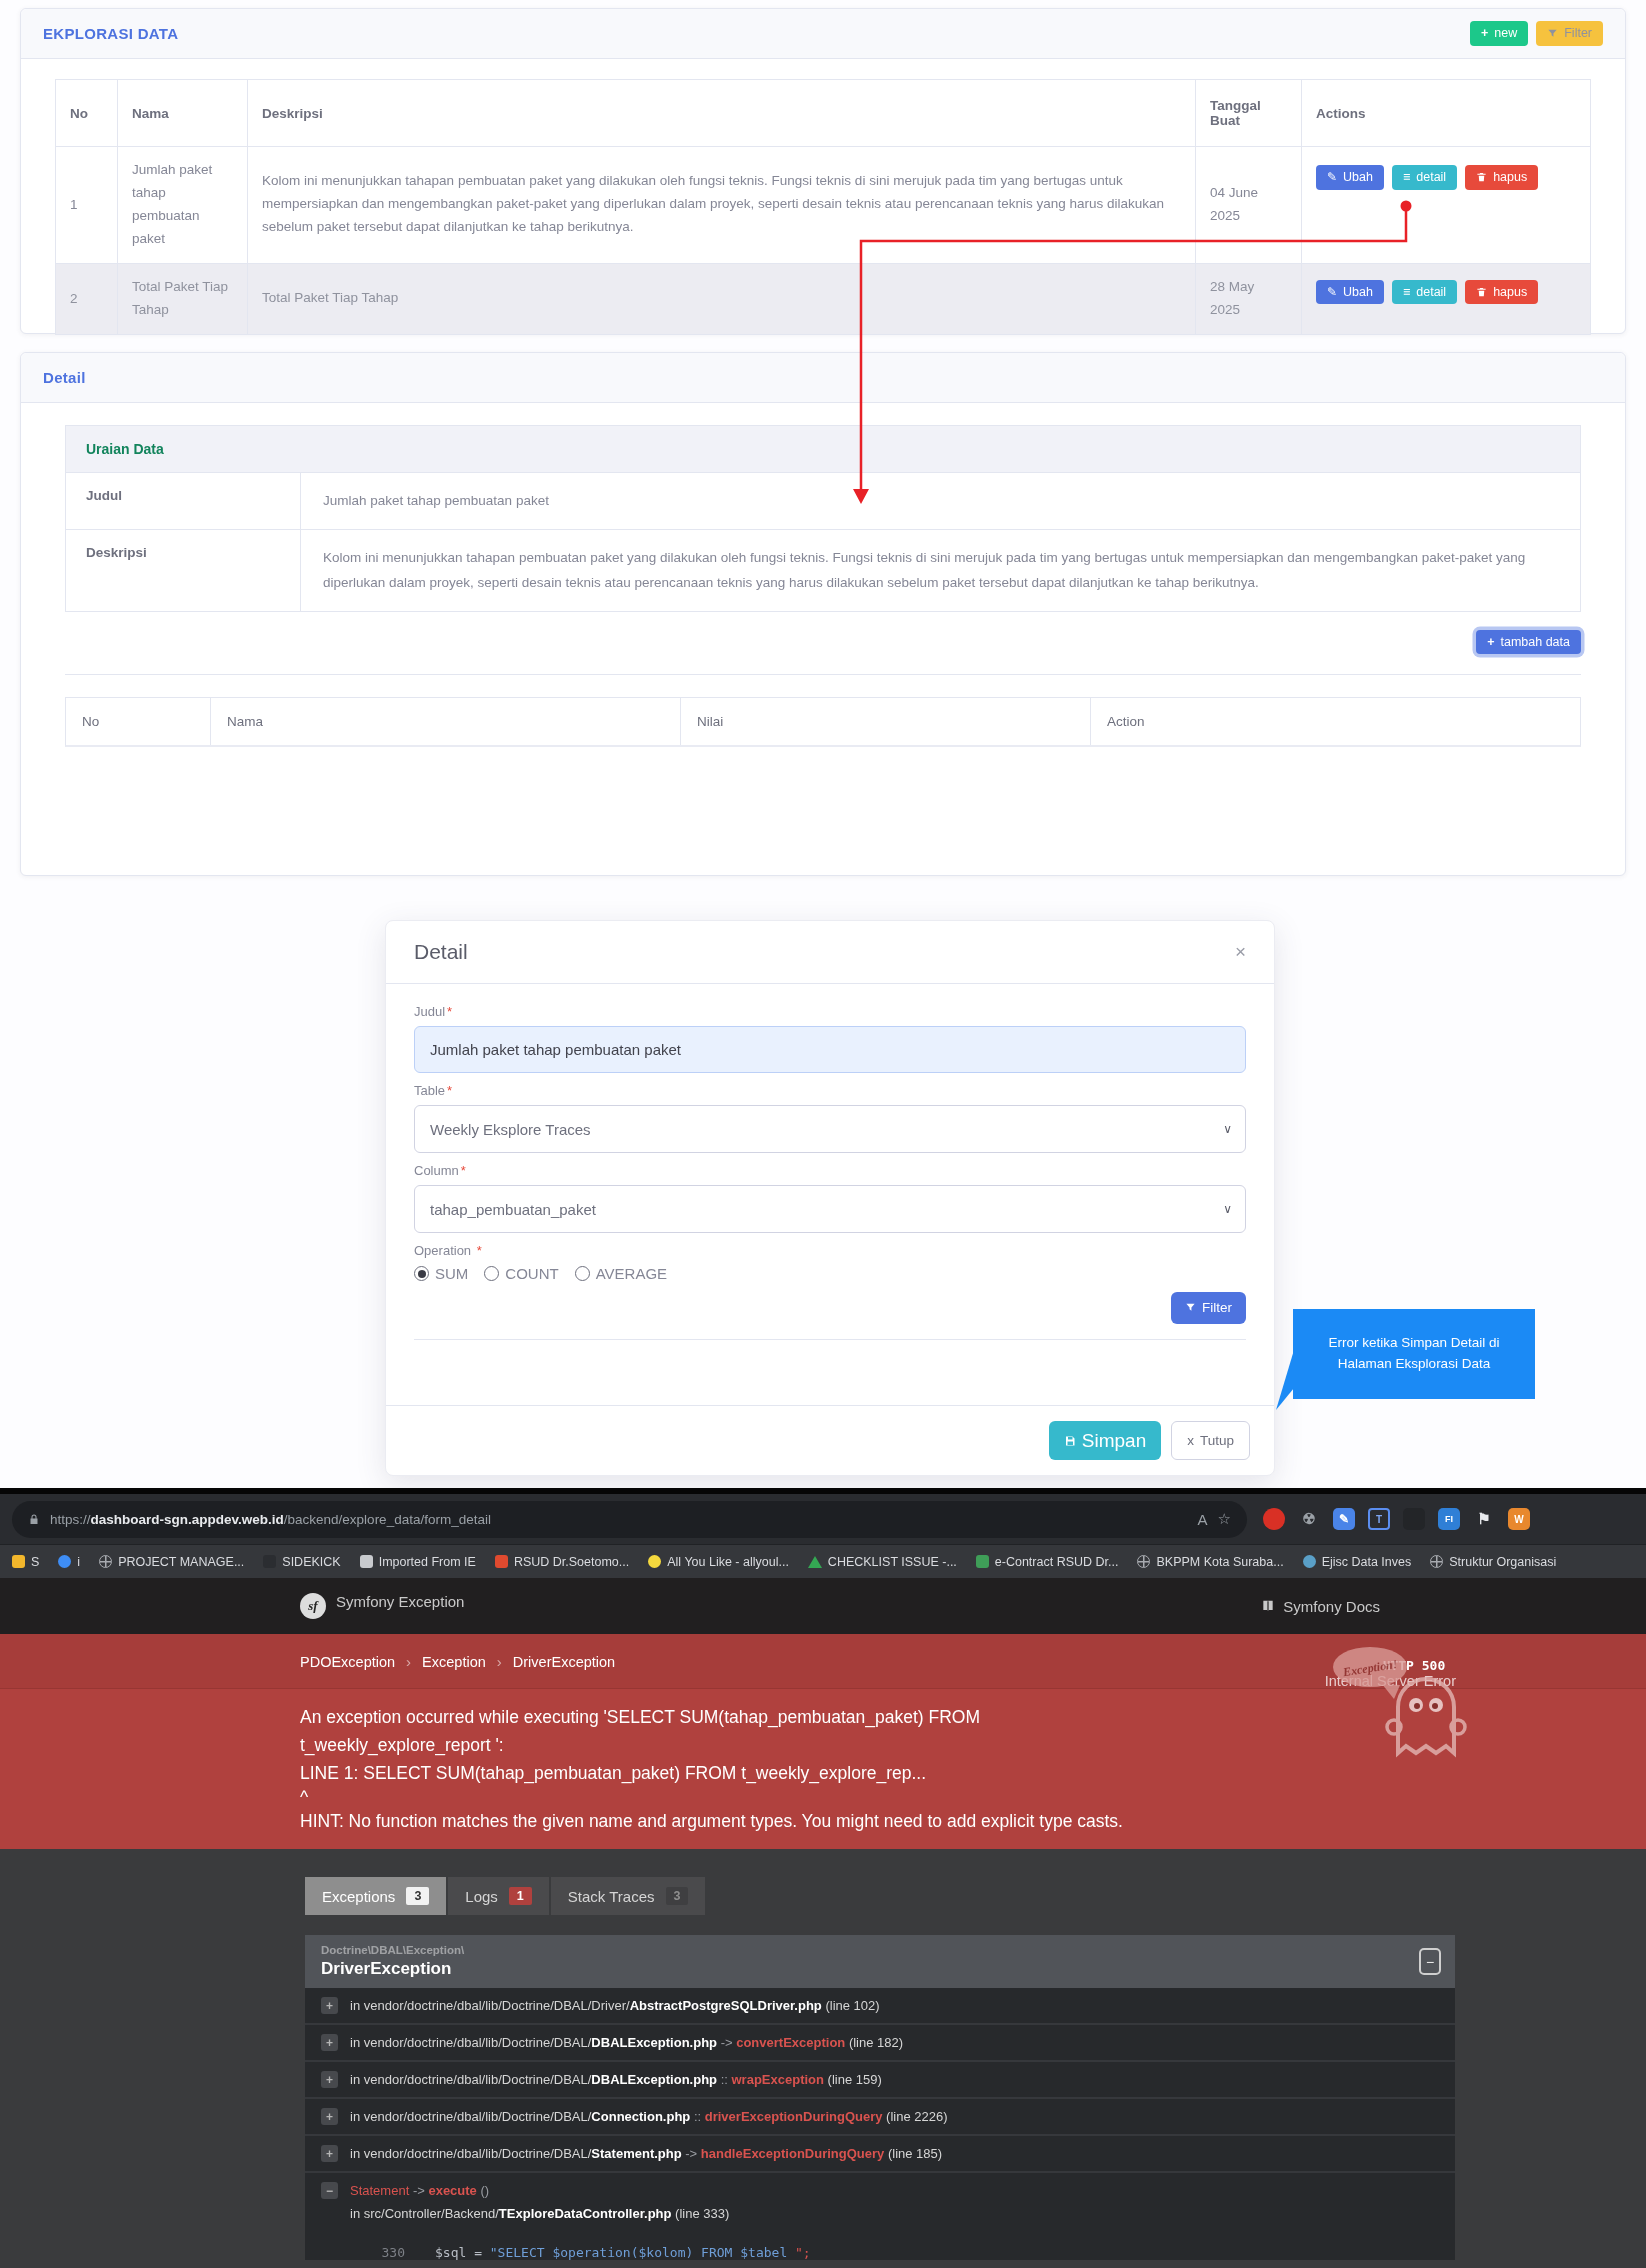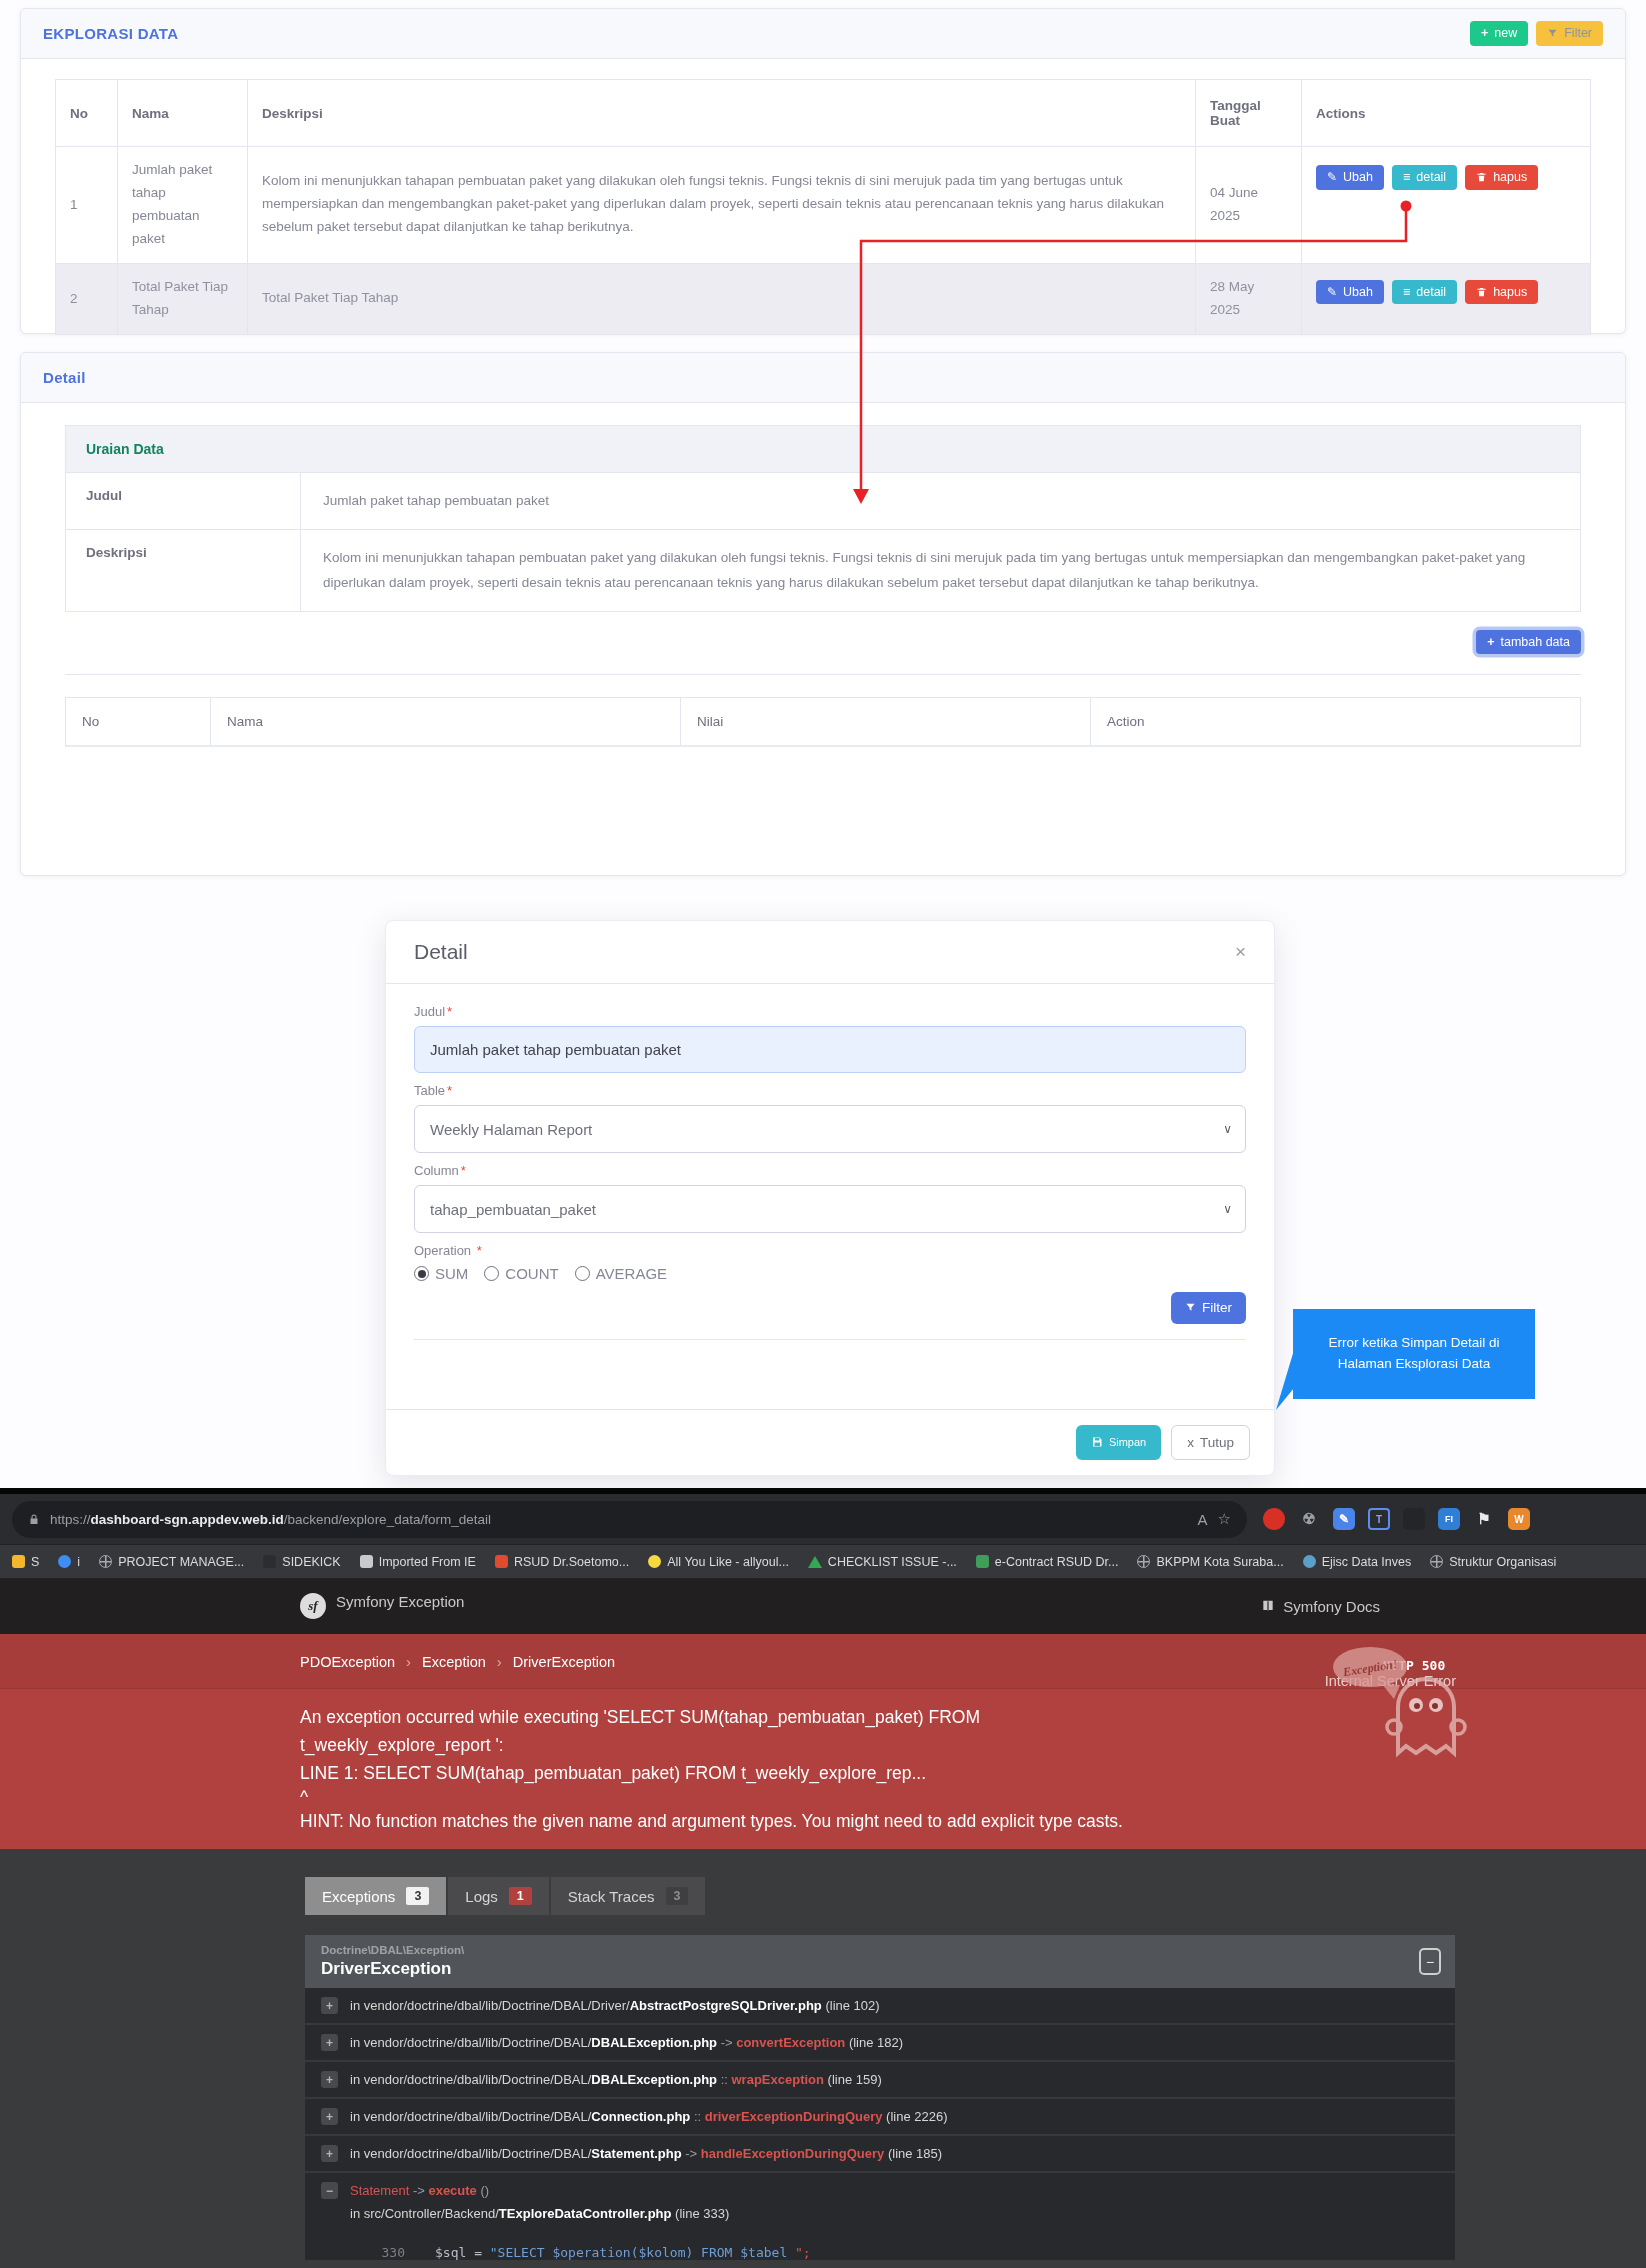--- a/index.html
+++ b/index.html
@@ -55,21 +55,21 @@
   .inp{width:100%;height:47px;background:#e9f1fe;border:1px solid #bcd0f7;border-radius:6px;padding:0 15px;font:15px "Liberation Sans",sans-serif;color:#42434d}
   .sel{position:relative;height:48px;border:1px solid #d1d3e2;border-radius:6px;display:flex;align-items:center;padding:0 15px;color:#6e707e;font-size:15px;cursor:pointer}
   .chev{position:absolute;right:13px;color:#5a5c69;font-size:12px}
   .radios{display:flex;gap:16px;align-items:flex-start;margin:4px 0 8px;color:#858796;font-size:15px}
   .radio{display:inline-flex;gap:6px;align-items:center;cursor:pointer}
   .rdot{width:15px;height:15px;border:1.5px solid #6e707e;border-radius:50%;position:relative;flex:none}
   .rdot.on:after{content:"";position:absolute;inset:2.5px;background:#3a3b45;border-radius:50%}
   .f-row{display:flex;justify-content:flex-end;padding:2px 0 15px;border-bottom:1px solid #e3e6f0}
   .b-filter2{background:#4e73df;border-radius:6px;padding:9px 14px;font-size:13.5px}
   .m-f{position:absolute;bottom:0;left:0;right:0;border-top:1px solid #e3e6f0;padding:15px 24px;display:flex;justify-content:flex-end;gap:10px}
-  .b-simpan{background:#36b9cc;border-radius:6px;padding:10px 15px;font-size:11px}
+  .b-simpan{background:#36b9cc;border-radius:6px;padding:10px 15px;font-size:19px}
   .b-tutup{background:#fff;border:1px solid #d1d3e2;color:#6e707e;border-radius:6px;padding:10px 15px;font-size:13.5px}
 
   
   .callout{position:absolute;left:1293px;top:1309px;width:242px;height:90px;background:#1b8af5;color:#fff;display:flex;flex-direction:column;justify-content:center;text-align:center;font-size:13.5px;line-height:1.55;padding:0 8px}
   .overlay{position:absolute;left:0;top:0;pointer-events:none}
 
   
   .browser{position:absolute;left:0;top:1488px;width:1646px;height:780px;font-size:13px}
   .strip{height:6px;background:#060606}
   .toolbar{height:50px;background:#2a2c30;display:flex;align-items:center;padding:0 12px;gap:8px}
@@ -267,21 +267,21 @@
   <div class="modal">
     <div class="m-h">
       <span class="m-title">Detail</span>
       <button class="m-x">×</button>
     </div>
     <div class="m-b">
       <div class="flab"><span>Judul</span><span class="req">*</span></div>
       <input class="inp" value="Jumlah paket tahap pembuatan paket" style="">
       <div class="flab"><span>Table</span><span class="req">*</span></div>
       <div class="sel">
-          <span>Weekly Halaman Report</span>
+          <span>Weekly Eksplore Traces</span>
           <span class="chev">∨</span>
         </div>
       <div class="flab"><span>Column</span><span class="req">*</span></div>
       <div class="sel">
           <span>tahap_pembuatan_paket</span>
           <span class="chev">∨</span>
         </div>
       <div class="flab"><span>Operation</span> <span class="req">*</span></div>
       <div class="radios">
         <span class="radio">

